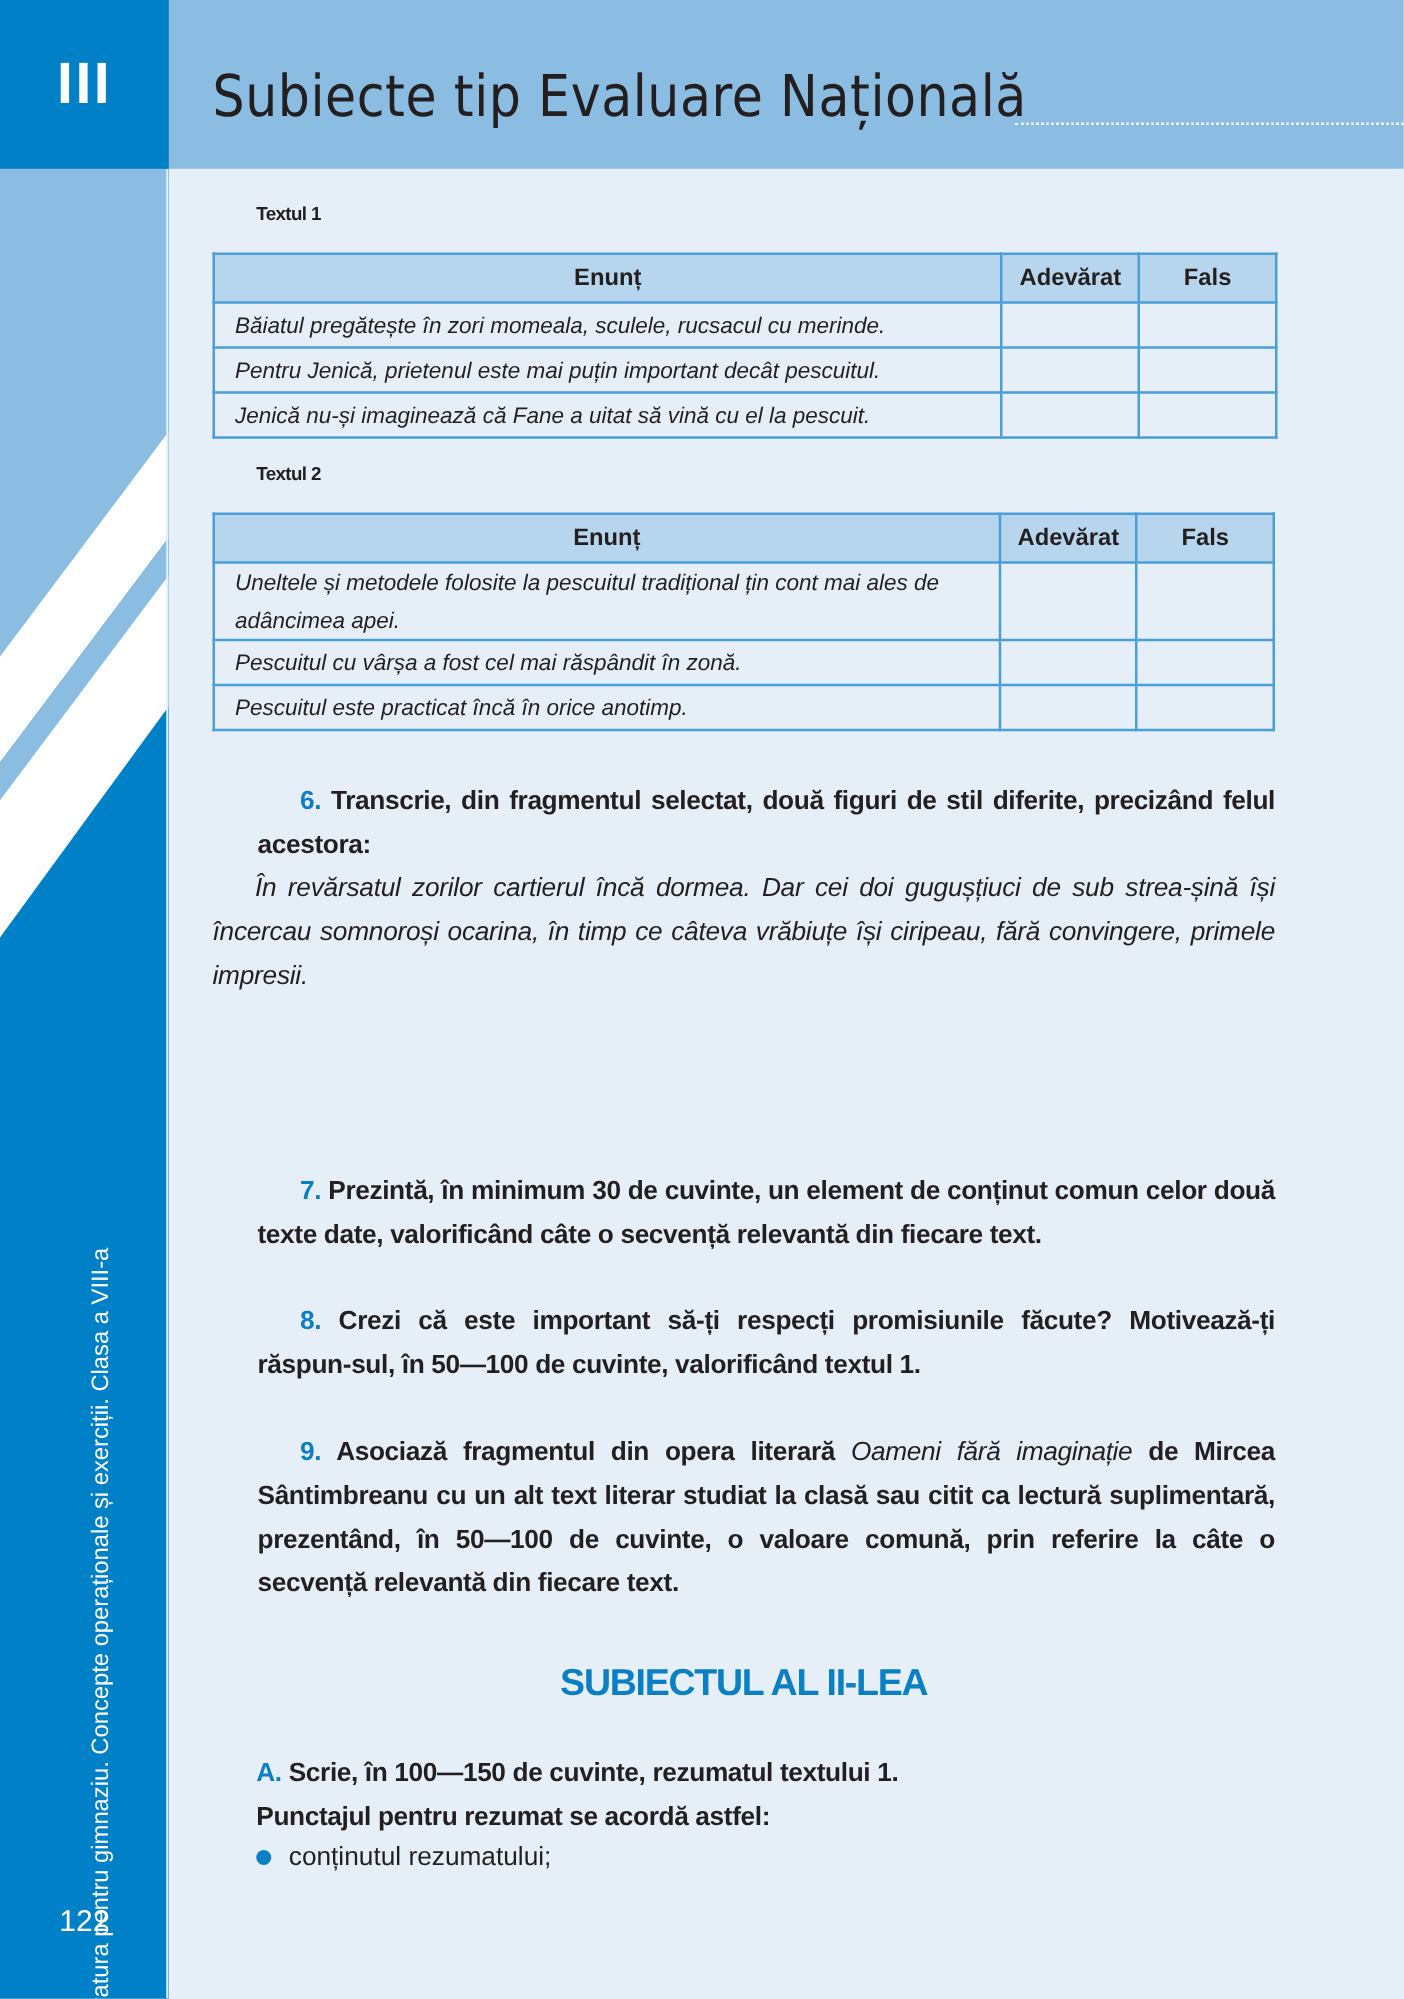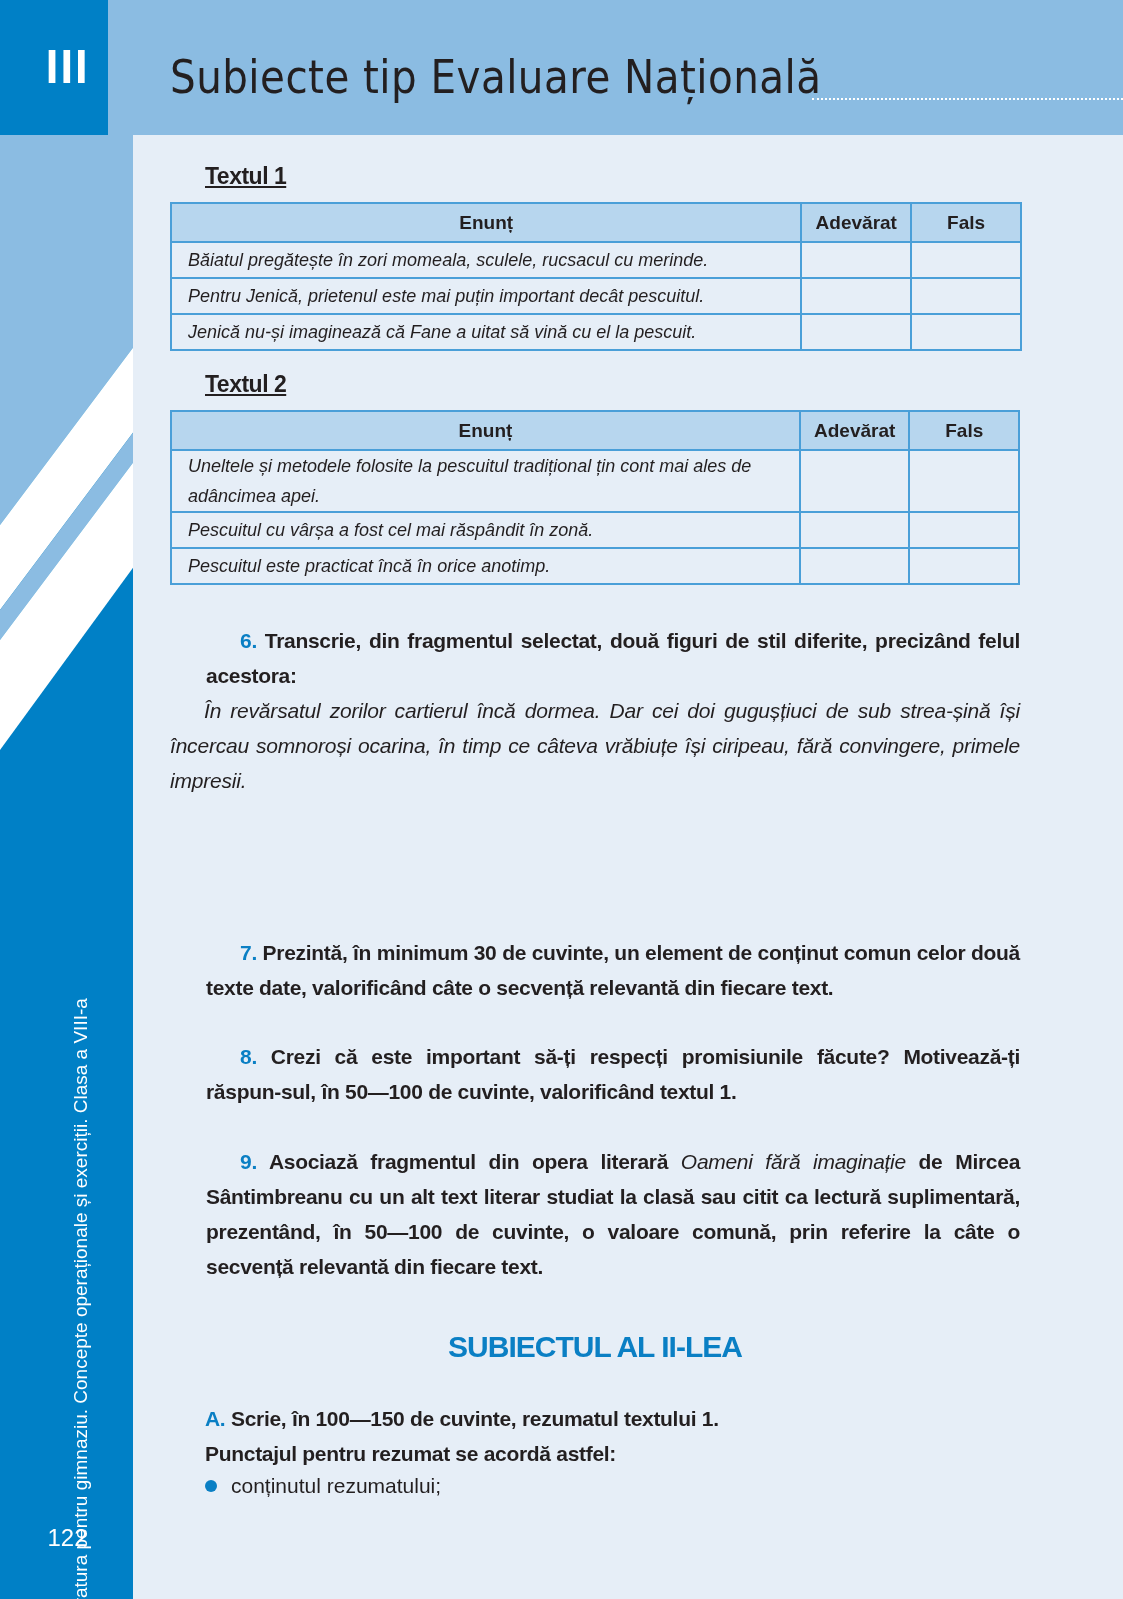--- a/index.html
+++ b/index.html
@@ -8,21 +8,21 @@
     background: #e6eef7;
     font-family: "Liberation Sans", "DejaVu Sans", sans-serif;
     color: #231f20;
   }
   
   .header {
     position: absolute; left: 0; top: 0; width: 1123px; height: 135px;
     background: #8bbce2;
   }
   .chapter-box {
-    position: absolute; left: 0; top: 0; width: 108px; height: 135px;
+    position: absolute; left: 0; top: 0; width: 135px; height: 135px;
     background: #0080c6;
   }
   .chapter-num {
     position: absolute; left: 0; top: 0; width: 135px; height: 135px;
     display: flex; align-items: center; justify-content: center;
     color: #ffffff; font-weight: 700; font-size: 44px; letter-spacing: 2px;
     font-family: "DejaVu Sans", sans-serif;
     transform: scaleX(0.8);
   }
   .page-title {
@@ -47,22 +47,22 @@
     transform: rotate(-90deg); transform-origin: left top;
     color: #ffffff; font-size: 19px; white-space: nowrap;
     font-family: "Liberation Sans", sans-serif;
     width: 690px;
   }
   .page-number {
     position: absolute; left: 0; top: 1524px; width: 135px; text-align: center;
     color: #ffffff; font-size: 24px; font-family: "Liberation Sans", sans-serif;
   }
   .section-label {
-    position: absolute; font-weight: 700; font-size: 23px;
-    font-family: "Liberation Sans", sans-serif; letter-spacing: -0.5px; text-decoration: underline;
+    position: absolute; font-weight: 700; font-size: 15px;
+    font-family: "Liberation Sans", sans-serif; letter-spacing: -0.5px;
   }
   table.tf {
     position: absolute; border-collapse: collapse;
     font-family: "Liberation Sans", sans-serif;
   }
   table.tf th, table.tf td { border: 2px solid #4a9fd8; }
   table.tf th {
     background: #b7d6ee; font-weight: 700; font-size: 19px; height: 35px;
     text-align: center; color: #231f20;
   }

